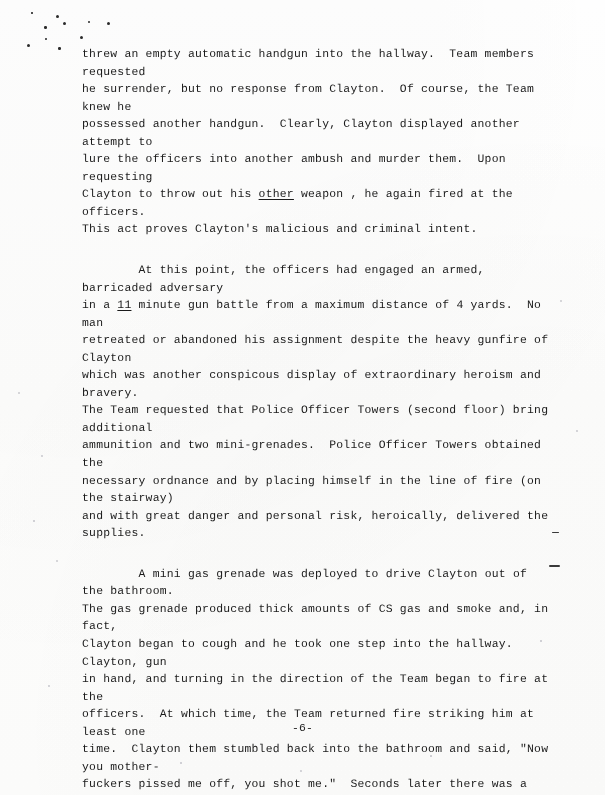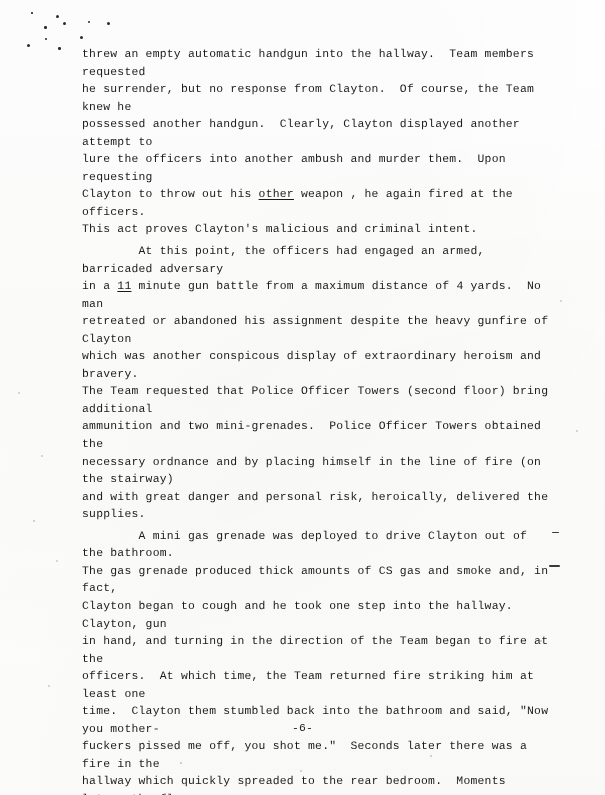--- a/index.html
+++ b/index.html
@@ -34,21 +34,21 @@
   .para {
     margin: 0;
     font-size: 11.4px;
     line-height: 17.55px;
     color: #1a1a1a;
     letter-spacing: 0.02em;
     white-space: pre-wrap;
     text-rendering: geometricPrecision;
   }
   .para + .para {
-    margin-top: 4px;
+    margin-top: 23px;
   }
   .para u {
     text-underline-offset: 2px;
     text-decoration-thickness: 1px;
   }
   #page-number {
     position: absolute;
     left: 0;
     right: 0;
     top: 722px;

